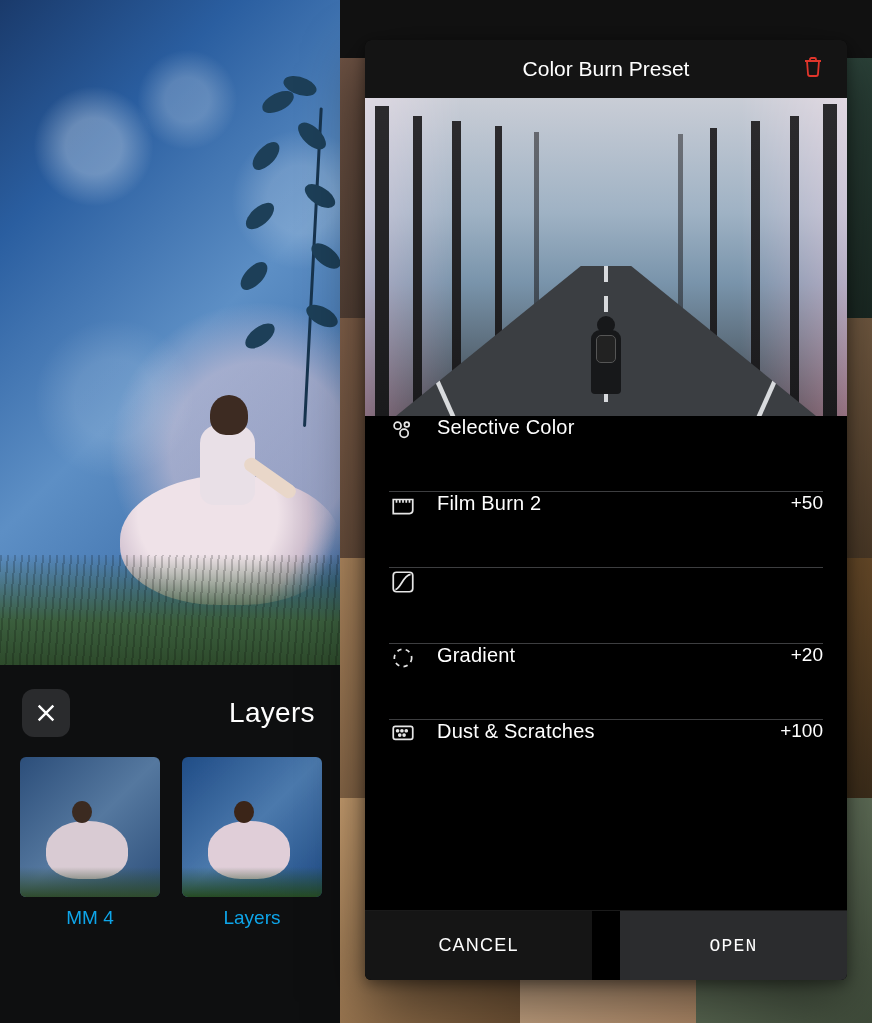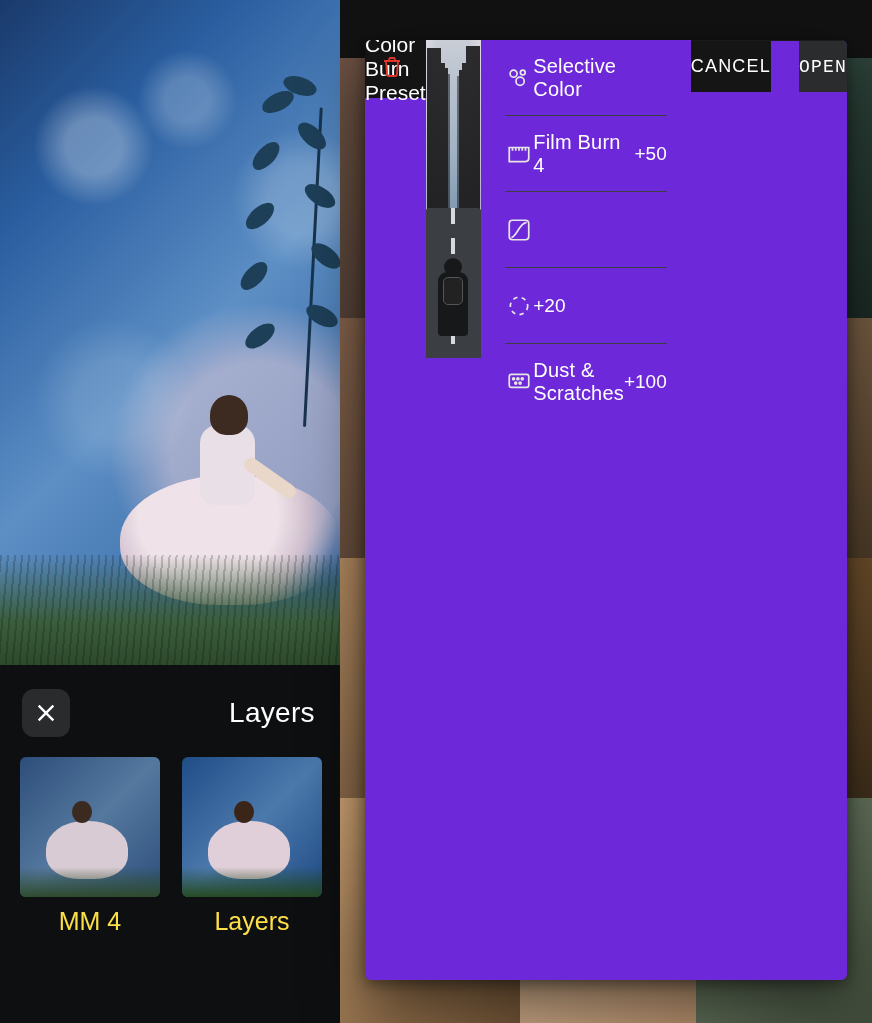--- a/index.html
+++ b/index.html
@@ -66,21 +66,21 @@
   .close-btn svg{width:22px;height:22px;stroke:#fff;stroke-width:2.6;}
   .layers-title{flex:1;color:#fff;font-size:28px;font-weight:400;letter-spacing:.3px;text-align:center;margin-left:-48px;}
 
   .thumbs{display:flex;gap:22px;padding:0 20px;}
   .thumb{width:140px;display:flex;flex-direction:column;align-items:center;gap:10px;}
   .thumb .img{width:140px;height:140px;border-radius:6px;background:linear-gradient(135deg,#2c4e7a 0%, #55789f 50%, #2c4e7a 100%);position:relative;overflow:hidden;}
   .thumb .img .mini-dress{position:absolute;left:26px;bottom:18px;width:82px;height:58px;background:#d9cbd3;border-radius:48% 48% 40% 40%;}
   .thumb .img .mini-head{position:absolute;left:52px;bottom:74px;width:20px;height:22px;background:#3b2a20;border-radius:50%;}
   .thumb .img .mini-grass{position:absolute;left:0;right:0;bottom:0;height:30px;background:linear-gradient(0deg,#2f4b2d,transparent);}
   .thumb.v2 .img{filter:saturate(1.25) contrast(1.05);}
-  .thumb .lbl{color:#fde047;font-size:25px;}
+  .thumb .lbl{color:#0ea5e9;font-size:19px;}
 
   
   .bg-collage{
     position:absolute; left:340px; top:0; right:0; bottom:0;
     background:
       linear-gradient(#121212,#121212) 0 0/100% 58px no-repeat,
       linear-gradient(135deg,#6d5243,#3b3029) 0 58px/266px 260px no-repeat,
       linear-gradient(135deg,#3c5a4e,#1b2a24) 266px 58px/266px 260px no-repeat,
       linear-gradient(135deg,#82614a,#4a382c) 0 318px/266px 240px no-repeat,
       linear-gradient(135deg,#a08060,#4d3b28) 266px 318px/266px 240px no-repeat,
@@ -89,25 +89,25 @@
       linear-gradient(135deg,#caa071,#6e5134) 0 798px/180px 225px no-repeat,
       linear-gradient(135deg,#e0c3a2,#b08a68) 180px 798px/176px 225px no-repeat,
       linear-gradient(135deg,#7e9074,#3f4b3a) 356px 798px/176px 225px no-repeat,
       #1a1a1a;
     z-index:2;
   }
 
   .card{
     position:absolute; left:365px; top:40px;
     width:482px; height:940px;
-    background:#6d28d9;
+    background:#000000;
     border-radius:6px;
     box-shadow:0 22px 60px rgba(0,0,0,.55), 0 4px 14px rgba(0,0,0,.4);
     z-index:5; overflow:hidden;
-    display:flex; flex-direction:row;
+    display:flex; flex-direction:column;
   }
   .card-header{
     height:58px;background:#141414;display:flex;align-items:center;justify-content:center;position:relative;
   }
   .card-title{color:#fff;font-size:21px;font-weight:400;}
   .trash{
     position:absolute;right:18px;top:50%;transform:translateY(-50%);
     width:28px;height:28px;cursor:pointer;
   }
   .trash svg{width:24px;height:24px;stroke:#e0352b;fill:none;stroke-width:1.8;}
@@ -131,28 +131,28 @@
     background:#3b3e42;clip-path:polygon(44% 0,56% 0,100% 100%,0 100%);}
   .road .lineL,.road .lineR{position:absolute;bottom:0;width:5px;height:150px;background:#d8dadd;}
   .road .lineL{left:5%;transform:skewX(24deg);} .road .lineR{right:5%;transform:skewX(-24deg);}
   .road .center{position:absolute;left:50%;bottom:0;transform:translateX(-50%);width:4px;height:150px;background:repeating-linear-gradient(#d8dadd 0 16px, transparent 16px 30px);}
   .walker{position:absolute;left:50%;bottom:22px;transform:translateX(-50%);}
   .walker .body{width:30px;height:64px;background:#17181a;border-radius:9px 9px 4px 4px;}
   .walker .head{width:18px;height:18px;background:#17181a;border-radius:50%;margin:0 auto -4px;}
   .walker .pack{position:absolute;left:6px;top:20px;width:18px;height:26px;background:#222;border-radius:4px;outline:1px solid #555;}
 
   .rows{flex:1;padding:0 24px;}
-  .row{display:flex;align-items:center;height:76px;border-bottom:1px solid #3d3e40;color:#fff;cursor:pointer;}
+  .row{display:flex;height:76px;border-bottom:1px solid #3d3e40;color:#fff;gap:20px;cursor:pointer;}
   .row:last-child{border-bottom:none;}
   .row .icon{width:28px;height:28px;display:flex;align-items:center;justify-content:center;flex:0 0 28px;}
   .row .icon svg{width:26px;height:26px;stroke:#e6e6e6;fill:none;stroke-width:1.6;}
   .row .name{flex:1;font-size:20px;letter-spacing:.2px;font-weight:500;}
   .row .val{font-size:19px;color:#fff;}
 
-  .card-actions{display:flex;height:52px;border-top:1px solid #1a1a1a;gap:28px;}
+  .card-actions{display:flex;height:70px;border-top:1px solid #1a1a1a;gap:28px;}
   .card-actions button{flex:1;border:none;color:#fff;font-size:18px;letter-spacing:1.2px;cursor:pointer;}
   .btn-cancel{background:#151515;}
   .btn-open{background:#2b2c2e;font-family:Liberation Mono, monospace;}
 
 </style>
 </head>
 <body>
 
 <div class="stage">
 
@@ -266,41 +266,42 @@
         <span class="val"></span>
       </div>
 
       <div class="row">
         <span class="icon">
           <svg viewBox="0 0 24 24">
               <path d="M3 6h18v10a3 3 0 01-3 3H3z"></path>
               <path d="M6 6v3M9 6v3M12 6v3M15 6v3M18 6v3"></path>
             </svg>
         </span>
-        <span class="name">Film Burn 4</span>
+        <span class="name">Film Burn 2</span>
         <span class="val">+50</span>
       </div>
 
       <div class="row">
         <span class="icon">
           <svg viewBox="0 0 24 24">
               <rect x="3" y="3" width="18" height="18" rx="3"></rect>
               <path d="M5 19c5-1 7-13 14-14"></path>
             </svg>
         </span>
         <span class="val"></span>
       </div>
 
 
       <div class="row">
         <span class="icon">
           <svg viewBox="0 0 24 24">
               <circle cx="12" cy="12" r="8" stroke-dasharray="4 4"></circle>
             </svg>
         </span>
+        <span class="name">Gradient</span>
         <span class="val">+20</span>
       </div>
 
       <div class="row">
         <span class="icon">
           <svg viewBox="0 0 24 24">
               <rect x="3" y="5" width="18" height="12" rx="2"></rect>
               <circle cx="7" cy="9" r=".9" fill="#e6e6e6"></circle>
               <circle cx="11" cy="9" r=".9" fill="#e6e6e6"></circle>
               <circle cx="15" cy="9" r=".9" fill="#e6e6e6"></circle>

